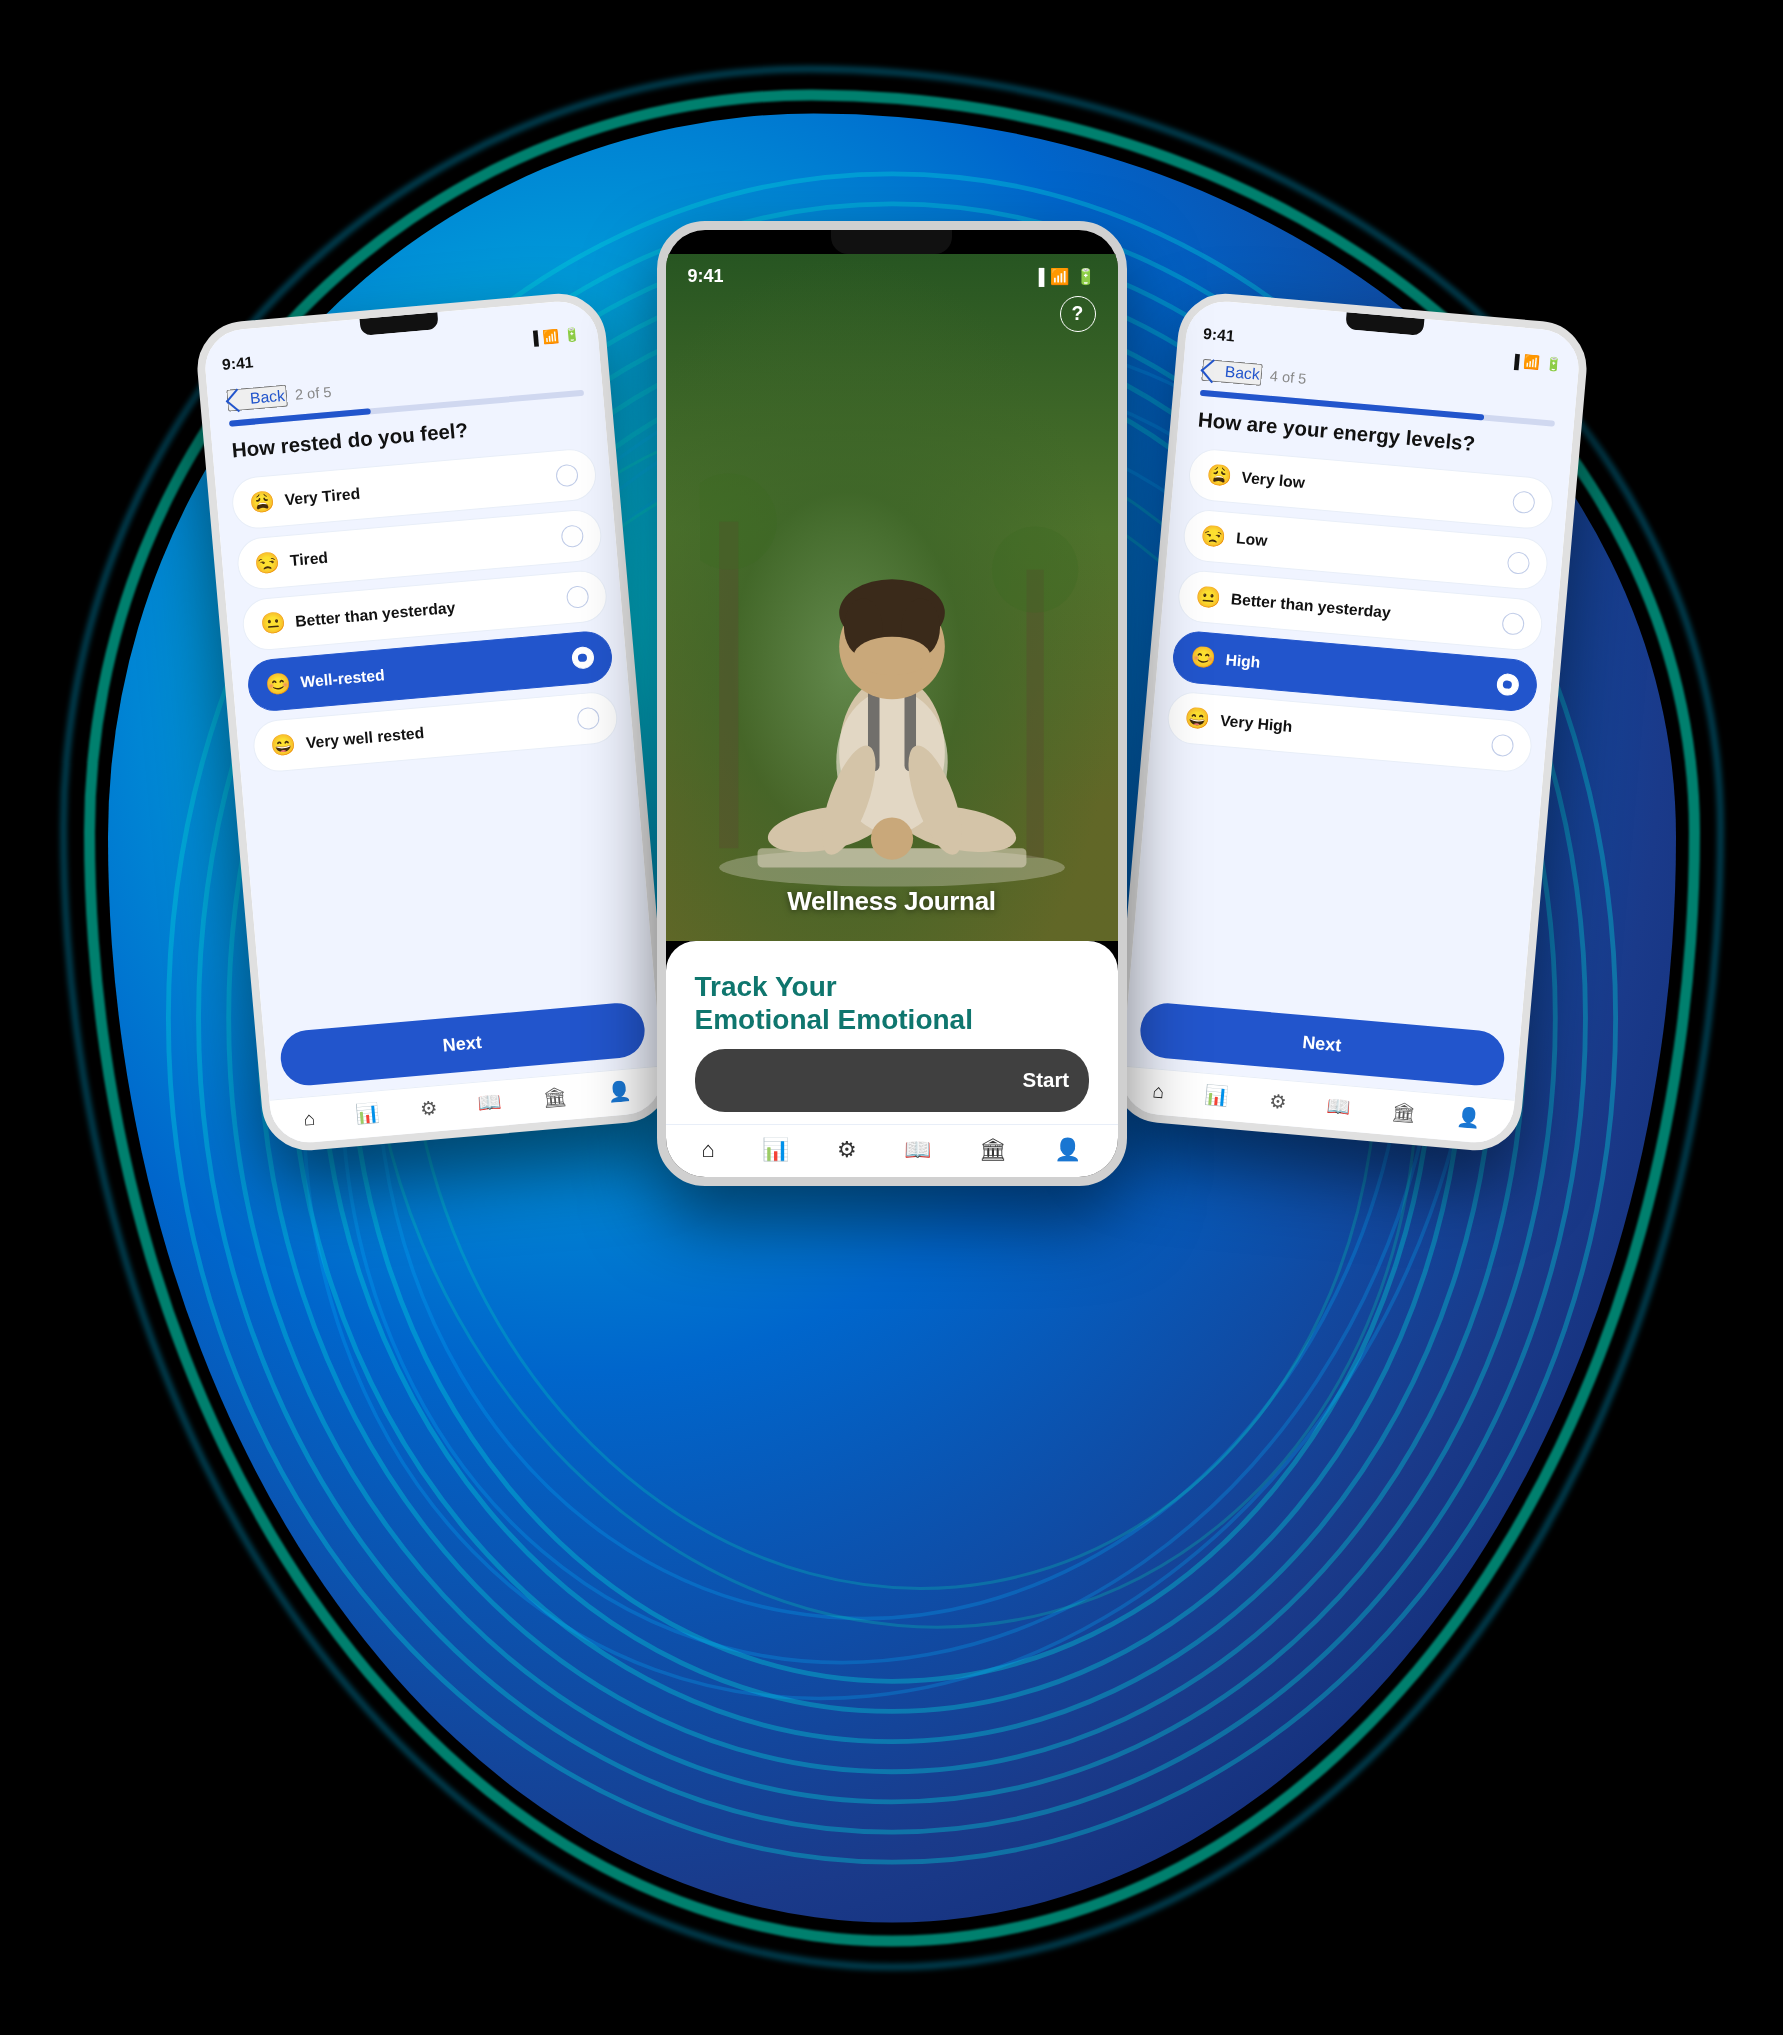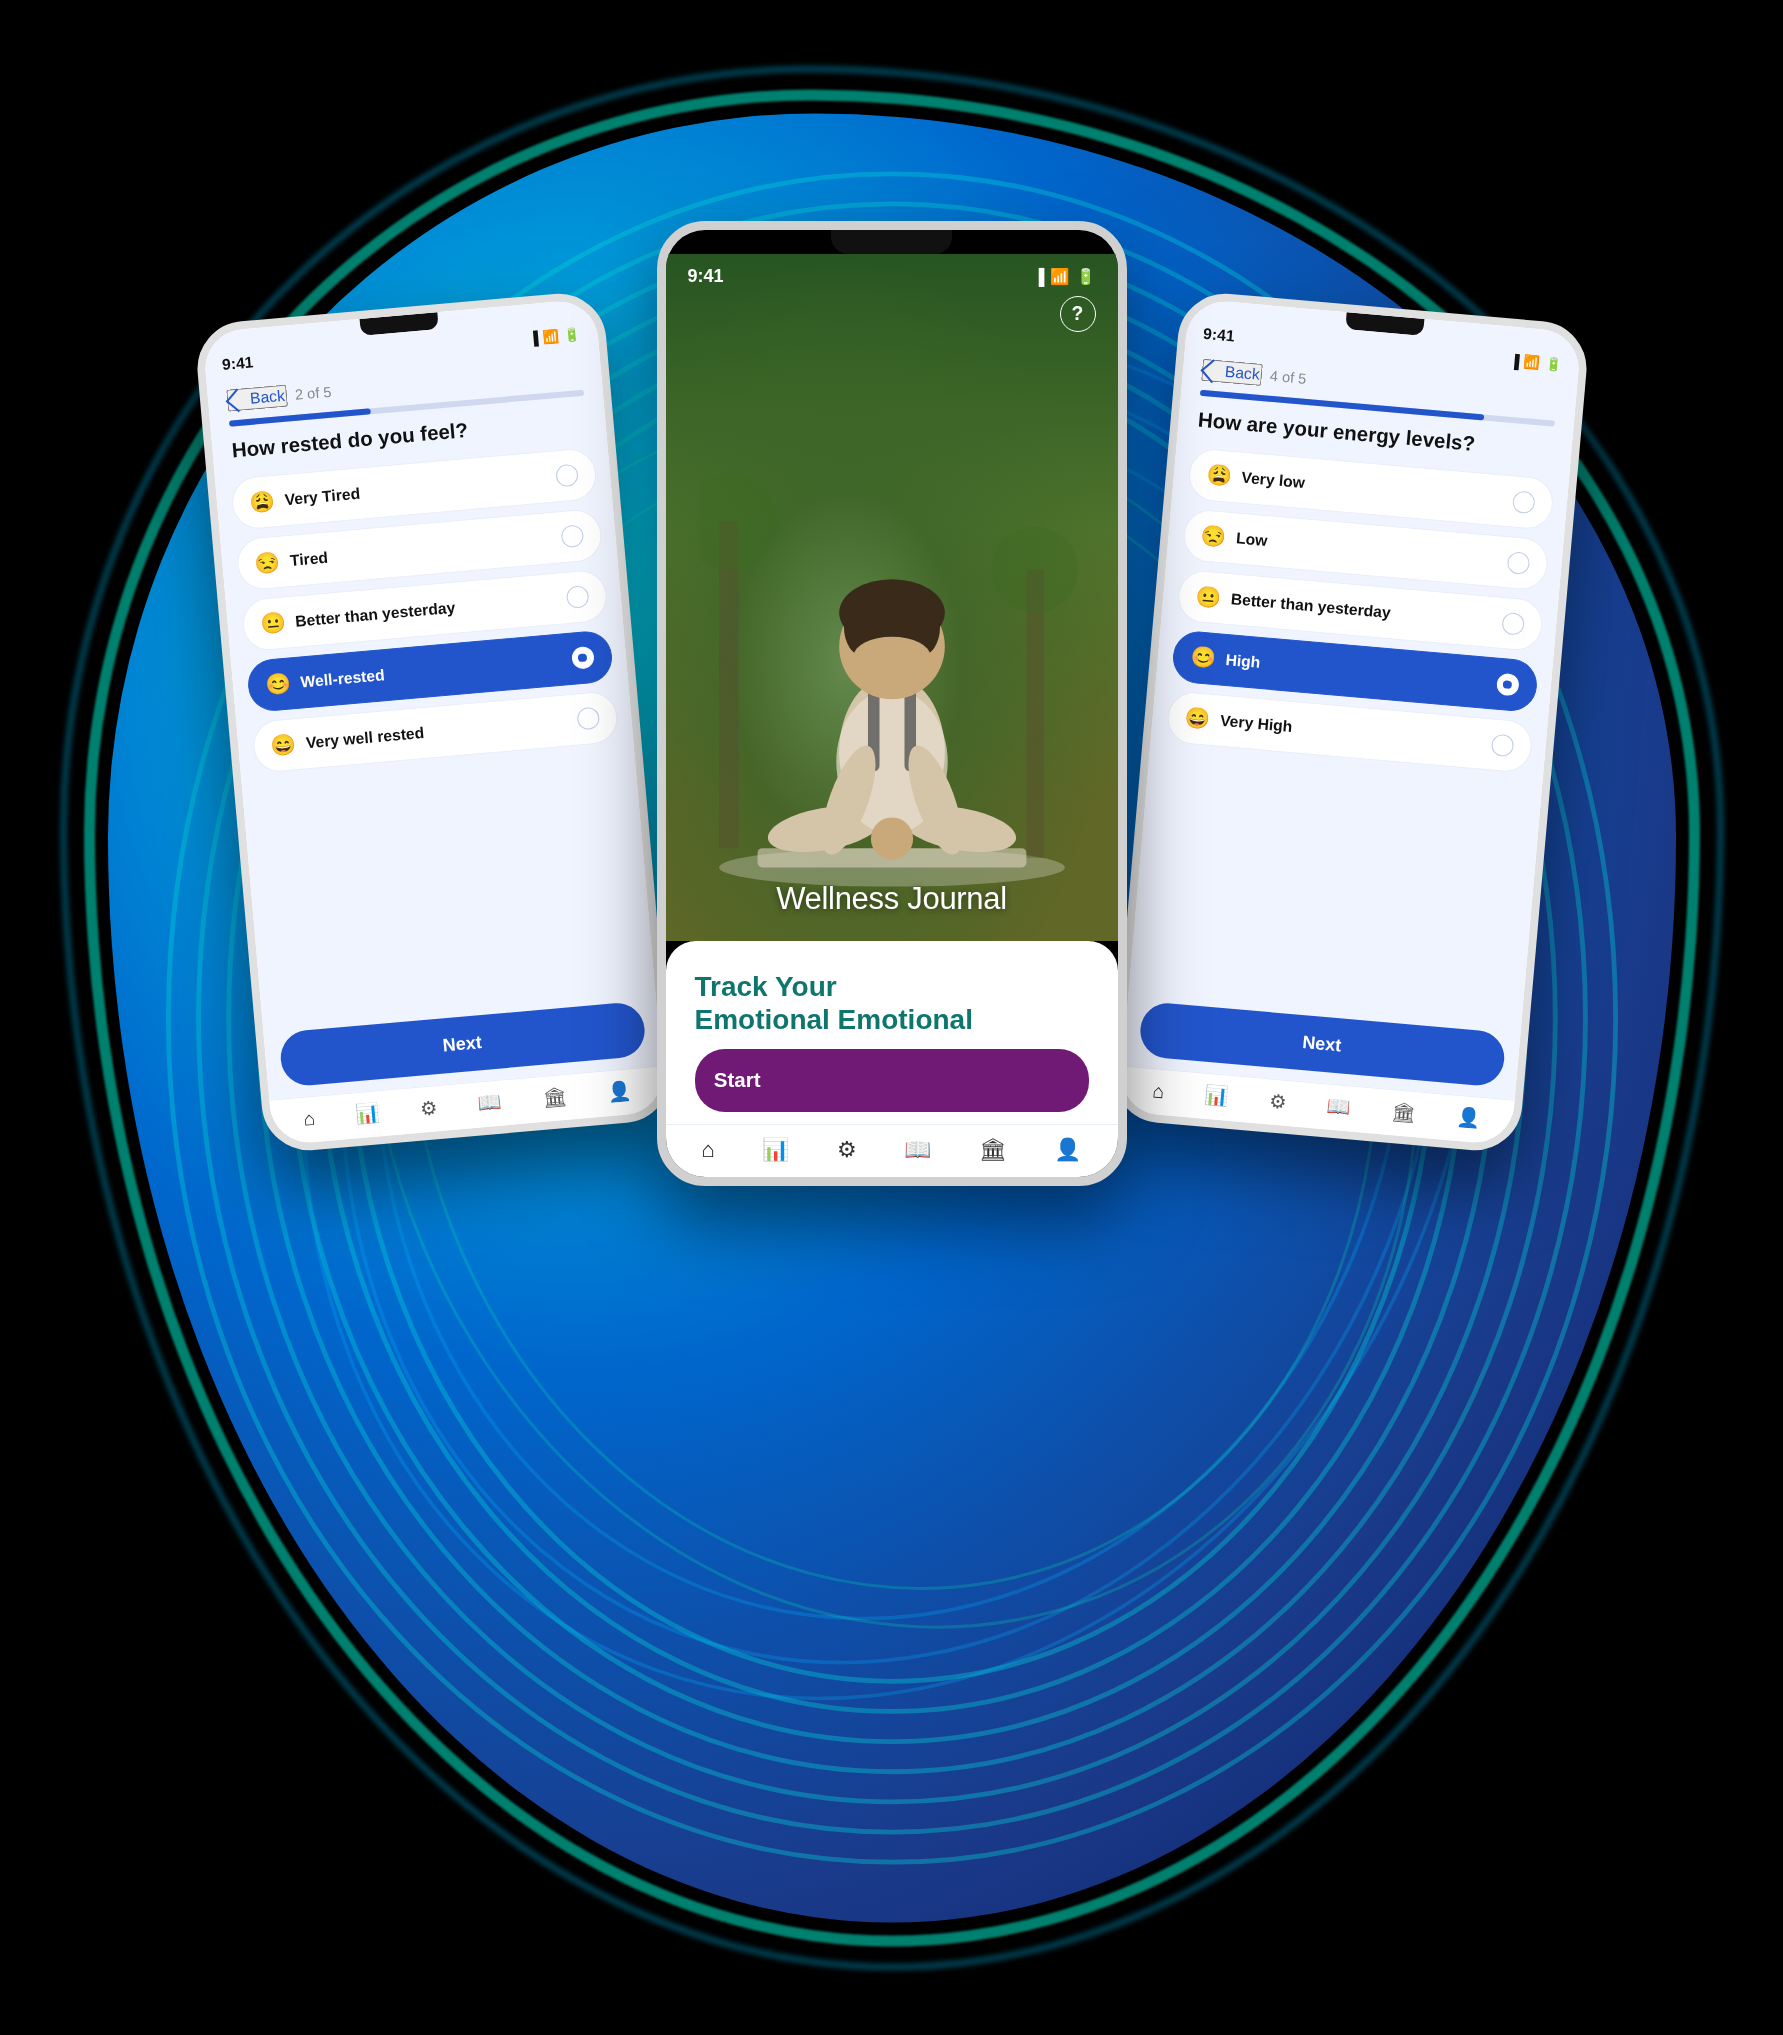--- a/index.html
+++ b/index.html
@@ -344,22 +344,22 @@
 
     .wellness-title {
       position: absolute;
       bottom: 24px;
       left: 50%;
       transform: translateX(-50%);
       text-align: center;
       white-space: nowrap;
     }
     .wellness-title-text {
-      font-size: 31px;
-      font-weight: 400;
+      font-size: 26px;
+      font-weight: 700;
       color: #fff;
       text-shadow: 0 1.2px 6px rgba(0,0,0,0.5);
       letter-spacing: -0.3px;
       text-align: center;
     }
 
     .help-btn {
       position: absolute;
       top: 42px;
       right: 22px;
@@ -391,28 +391,28 @@
       margin-bottom: 12px;
     }
     .wellness-card-desc {
       font-size: 17px;
       color: #666;
       line-height: 1.4;
       margin-bottom: 22px;
     }
     .start-btn {
       width: 100%;
-      background: #701a75;
+      background: #404040;
       color: #fff;
       border: none;
       border-radius: 30px;
       padding: 19.3px;
       font-size: 20.5px;
       font-weight: 700;
-      text-align: left;
+      text-align: right;
       cursor: pointer;
     }
 
     .center-bottom-nav {
       display: flex;
       justify-content: space-around;
       align-items: center;
       padding: 12px 12px 14.5px;
       background: #fff;
       border-top: 0.6px solid #e8eef8;

